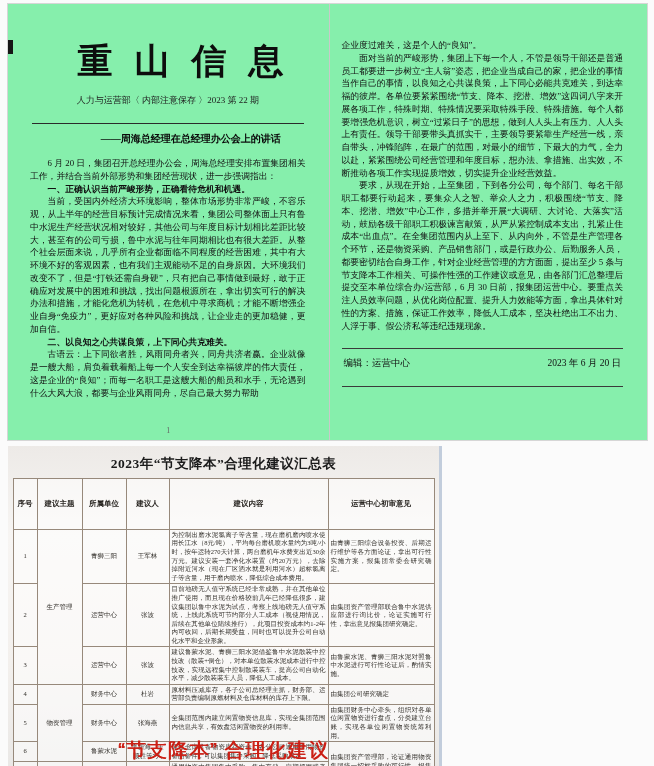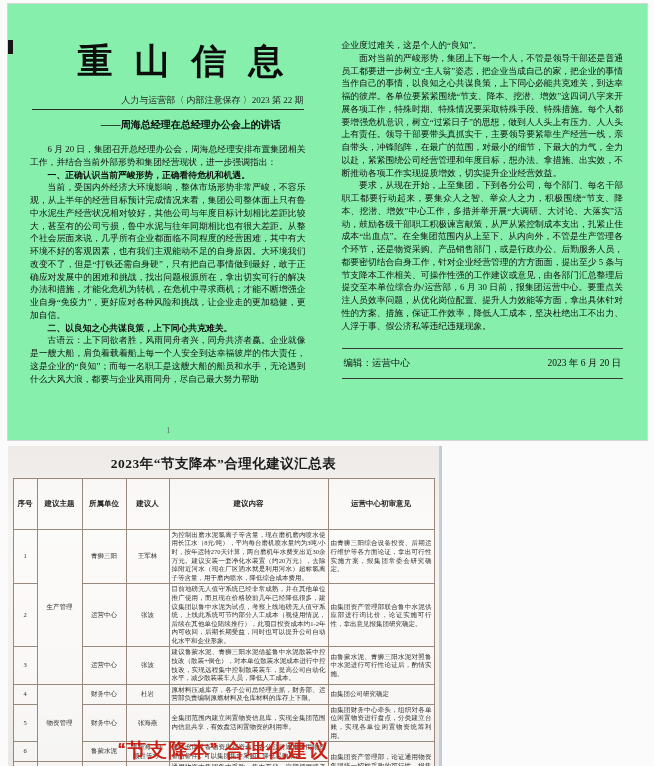--- a/index.html
+++ b/index.html
@@ -7,32 +7,32 @@
   body { background:#fbfbfb; font-family:"Liberation Serif", serif; position:relative; overflow:hidden; }
 
   
   .spread { position:absolute; top:3px; left:7px; width:641px; height:438px; display:flex; background:#fff; border:1px solid #d6d6d6; }
   .page { position:relative; background:#86efac; }
   .page-1 { width:322px; border-right:1px solid #c9c9c9; padding:0 23px 0 22px; }
   .page-2 { width:318px; padding:24px 24px 0 12px; }
   .edge-mark { position:absolute; left:0; top:36px; width:5px; height:14px; background:#161616; }
 
   .masthead { margin-top:34px; text-align:right; font-size:35px; font-weight:bold; letter-spacing:22px; text-indent:22px; color:#0d0d0d; white-space:nowrap; }
-  .meta-row { display:flex; justify-content:flex-end; align-items:flex-end; margin:9px 2px 0; padding-bottom:2px; border-bottom:1.5px solid #2a2a2a; font-size:9px; color:#1d1d1d; }
+  .meta-row { display:flex; justify-content:center; align-items:flex-end; margin:9px 2px 0; padding-bottom:16px; border-bottom:1.5px solid #2a2a2a; font-size:9px; color:#1d1d1d; }
   .article-title { margin-top:11px; text-align:center; font-size:14.5px; font-weight:bold; letter-spacing:1px; color:#000; }
   .article-subtitle { margin-top:8px; text-align:center; padding-left:46px; font-size:10px; font-weight:bold; color:#0a0a0a; }
 
   .body-text { margin-top:11px; }
   .para { font-size:8.8px; line-height:1.45; text-align:justify; color:#101010; }
   .para.indent { text-indent:2em; }
   .para .b { font-weight:bold; }
   .para .u { }
   .page-num { position:absolute; bottom:5px; left:0; right:0; text-align:center; font-size:8px; color:#666; }
 
-  .nl-footer { margin-top:16px; border-top:1px solid #3a3a3a; border-bottom:1px solid #3a3a3a; padding:8px 2px 8px; display:flex; justify-content:space-between; font-size:9.5px; color:#101010; }
+  .nl-footer { margin-top:16px; border-top:1px solid #3a3a3a; border-bottom:1px solid #3a3a3a; padding:8px 2px 16px; display:flex; justify-content:space-between; font-size:9.5px; color:#101010; }
 
   
   .sheet { position:absolute; top:446px; left:8px; width:434px; height:320px;
            background:linear-gradient(180deg,#edeae7 0%,#f7f5f3 28%,#f3f0ed 68%,#eae8e6 100%);
            border-right:3px solid #c2cddc; }
   .sheet-title { padding-top:9px; text-align:center; font-size:13.5px; font-weight:bold; color:#1b1b1b; letter-spacing:0.5px; }
   table.sugg { border-collapse:collapse; margin:5px auto 0; width:421px; table-layout:fixed; background:rgba(255,255,255,0.55); }
   .sugg th, .sugg td { border:1px solid #97897b; padding:1px 2px; font-size:6.5px; line-height:1.32; color:#34312c; vertical-align:middle; word-break:break-all; }
   .sugg th { font-size:7.5px; font-weight:bold; text-align:center; padding:20px 1px; color:#282521; }
   .sugg td.c { text-align:center; }

